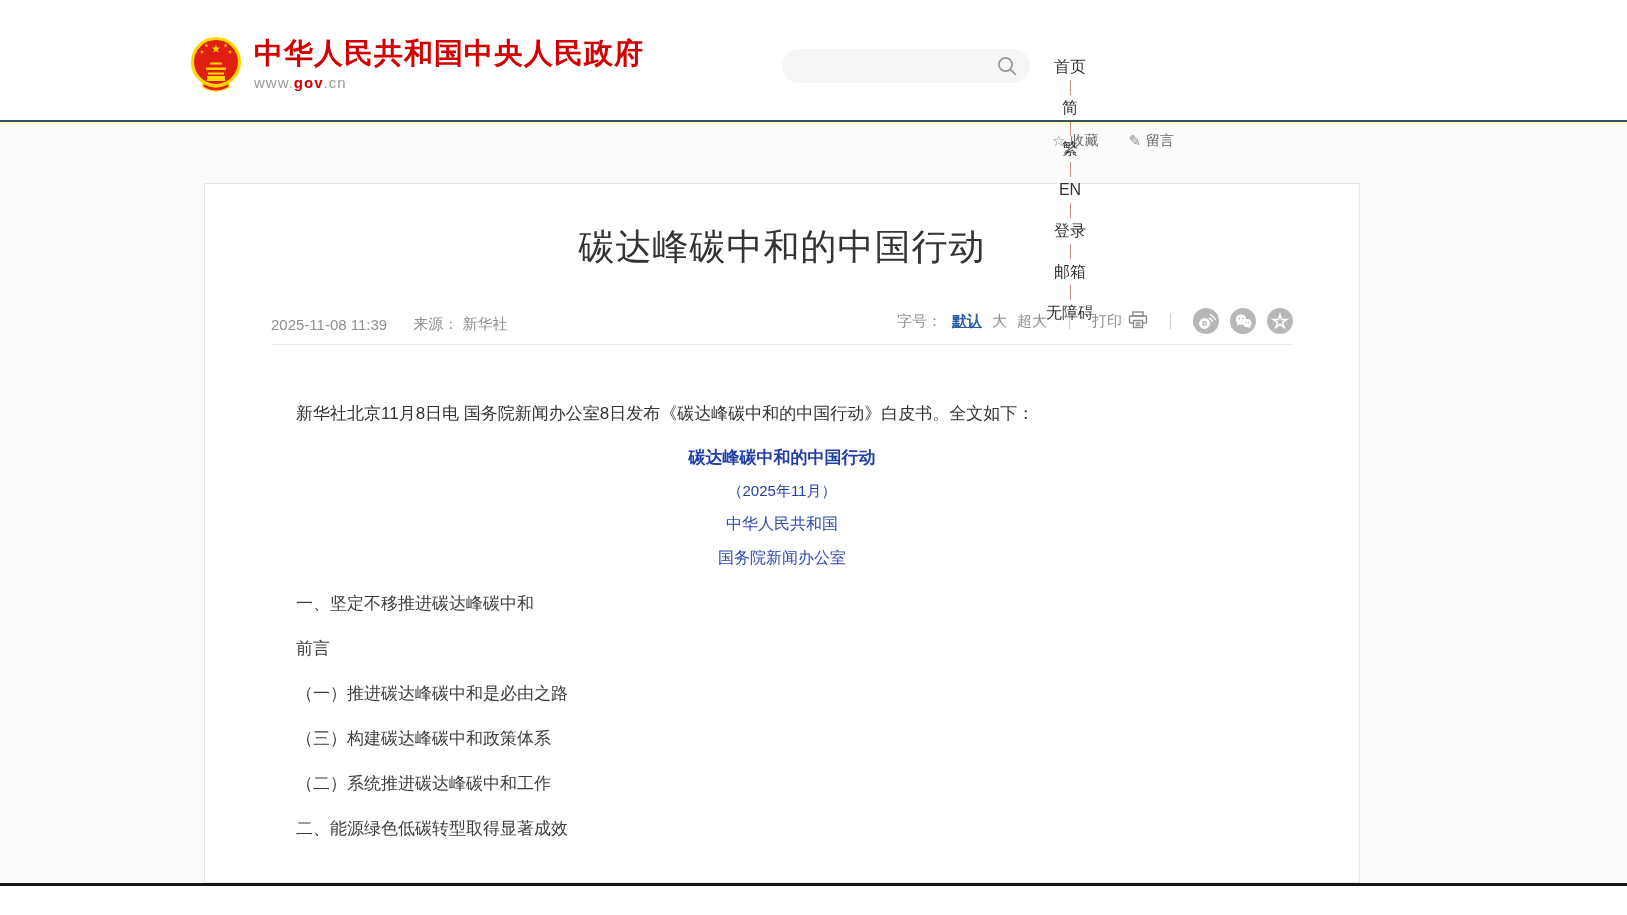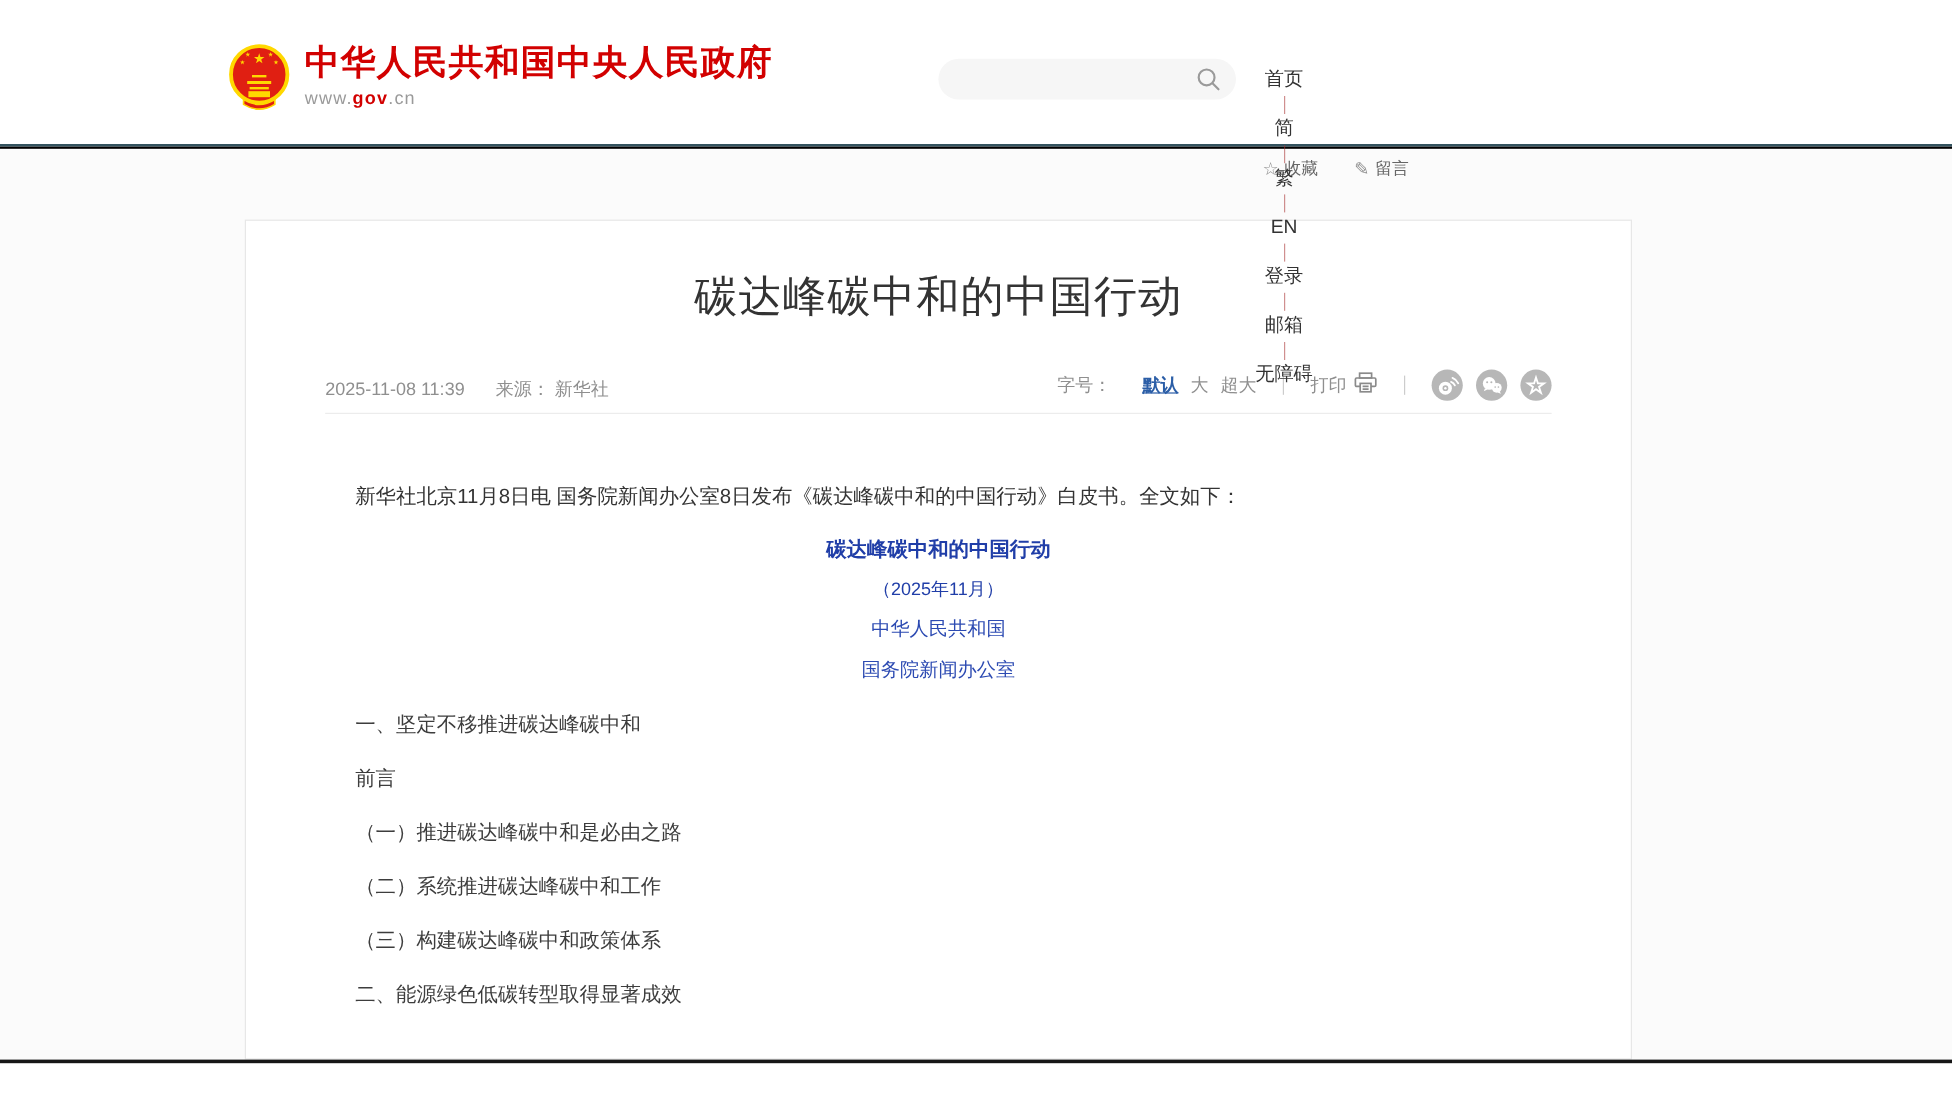--- a/index.html
+++ b/index.html
@@ -1,18 +1,18 @@
 <!DOCTYPE html>
 <html><head>
 <meta charset="utf-8">
 <style>
   * { margin:0; padding:0; box-sizing:border-box; }
   html,body { width:1627px; height:915px; background:#fff; overflow:hidden;
               font-family:"Liberation Sans", sans-serif; }
-  .viewport { position:relative; width:1627px; height:770px; background:#000000; }
+  .viewport { position:relative; width:1627px; height:770px; background:#fef9c3; }
 
   
   .header { position:absolute; top:0; left:0; width:100%; height:122px; background:#fff;
             border-bottom:2px solid #33535f; z-index:10; }
   .logo { position:absolute; left:190px; top:36px; display:flex; align-items:flex-start; cursor:pointer; }
   .site-block { margin-left:12px; }
   .site-title { font-size:29px; font-weight:bold; color:#d20000; letter-spacing:1px; line-height:34px; }
   .site-url { margin-top:4px; font-size:15px; color:#9a9a9a; letter-spacing:1px; }
   .site-url .gov { color:#d20000; font-weight:bold; }
 
@@ -40,21 +40,21 @@
                  background:#fff; border:1px solid #e7e7e7; overflow:hidden; z-index:2; }
 
   .article-title { margin-top:39px; text-align:center; font-size:36px; font-weight:400;
                    color:#333; letter-spacing:1px; }
 
   .meta-row { margin:36px 66px 0; padding-bottom:10px; border-bottom:1px solid #ececec;
               display:flex; justify-content:space-between; align-items:flex-end;
               font-size:15px; color:#8f8f8f; }
   .meta-left { display:flex; align-items:center; gap:26px; }
   .meta-right { display:flex; align-items:center; }
-  .fs-default { color:#2b5ea7; font-weight:bold; text-decoration:underline; margin-left:26px; cursor:pointer; }
+  .fs-default { color:#2b5ea7; font-weight:bold; text-decoration:underline; margin-left:10px; cursor:pointer; }
   .fs-opt { margin-left:10px; cursor:pointer; }
   .meta-sep { width:1px; height:16px; background:#ccc; margin:0 22px; }
   .print-wrap { display:flex; align-items:center; gap:6px; cursor:pointer; color:#8f8f8f; }
   .share-icons { display:flex; align-items:center; gap:11px; }
   .circle-icon { width:26px; height:26px; border-radius:50%; background:#b7b7b7;
                  display:flex; align-items:center; justify-content:center; cursor:pointer; }
 
   .article-body { padding:0 91px; color:#333; }
   .lead { margin-top:58px; font-size:17px; line-height:22px; }
   .doc-title { margin-top:21px; text-align:center; font-size:17px; font-weight:bold; color:#203ea8; }
@@ -199,22 +199,22 @@
     <div class="article-body">
       <p class="lead">新华社北京11月8日电 国务院新闻办公室8日发布《碳达峰碳中和的中国行动》白皮书。全文如下：</p>
       <p class="doc-title">碳达峰碳中和的中国行动</p>
       <p class="doc-date">（2025年11月）</p>
       <p class="doc-org">中华人民共和国</p>
       <p class="doc-org">国务院新闻办公室</p>
 
       <p class="toc-item">一、坚定不移推进碳达峰碳中和</p>
       <p class="toc-item">前言</p>
       <p class="toc-item">（一）推进碳达峰碳中和是必由之路</p>
+      <p class="toc-item">（三）构建碳达峰碳中和政策体系</p>
       <p class="toc-item">（二）系统推进碳达峰碳中和工作</p>
-      <p class="toc-item">（三）构建碳达峰碳中和政策体系</p>
       <p class="toc-item">二、能源绿色低碳转型取得显著成效</p>
 
     </div>
   </div>
 
   <div class="below-area"></div>
   <div class="bottom-line"></div>
 
 </div>
 

